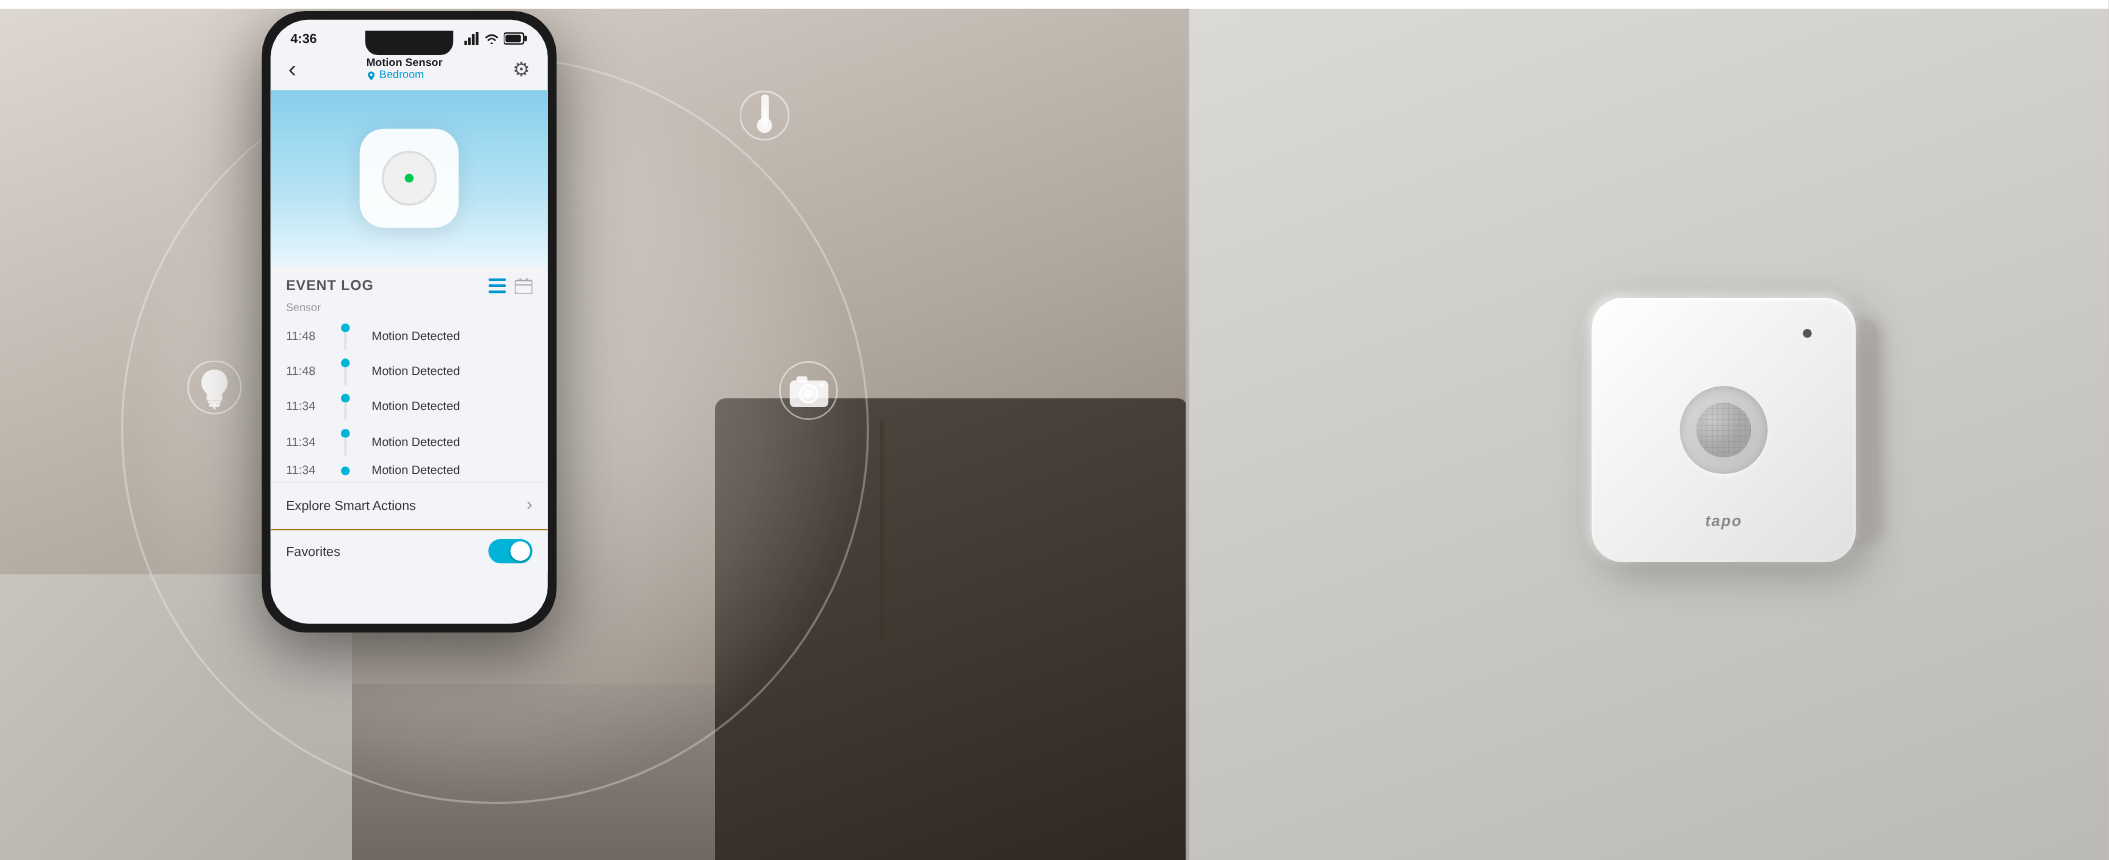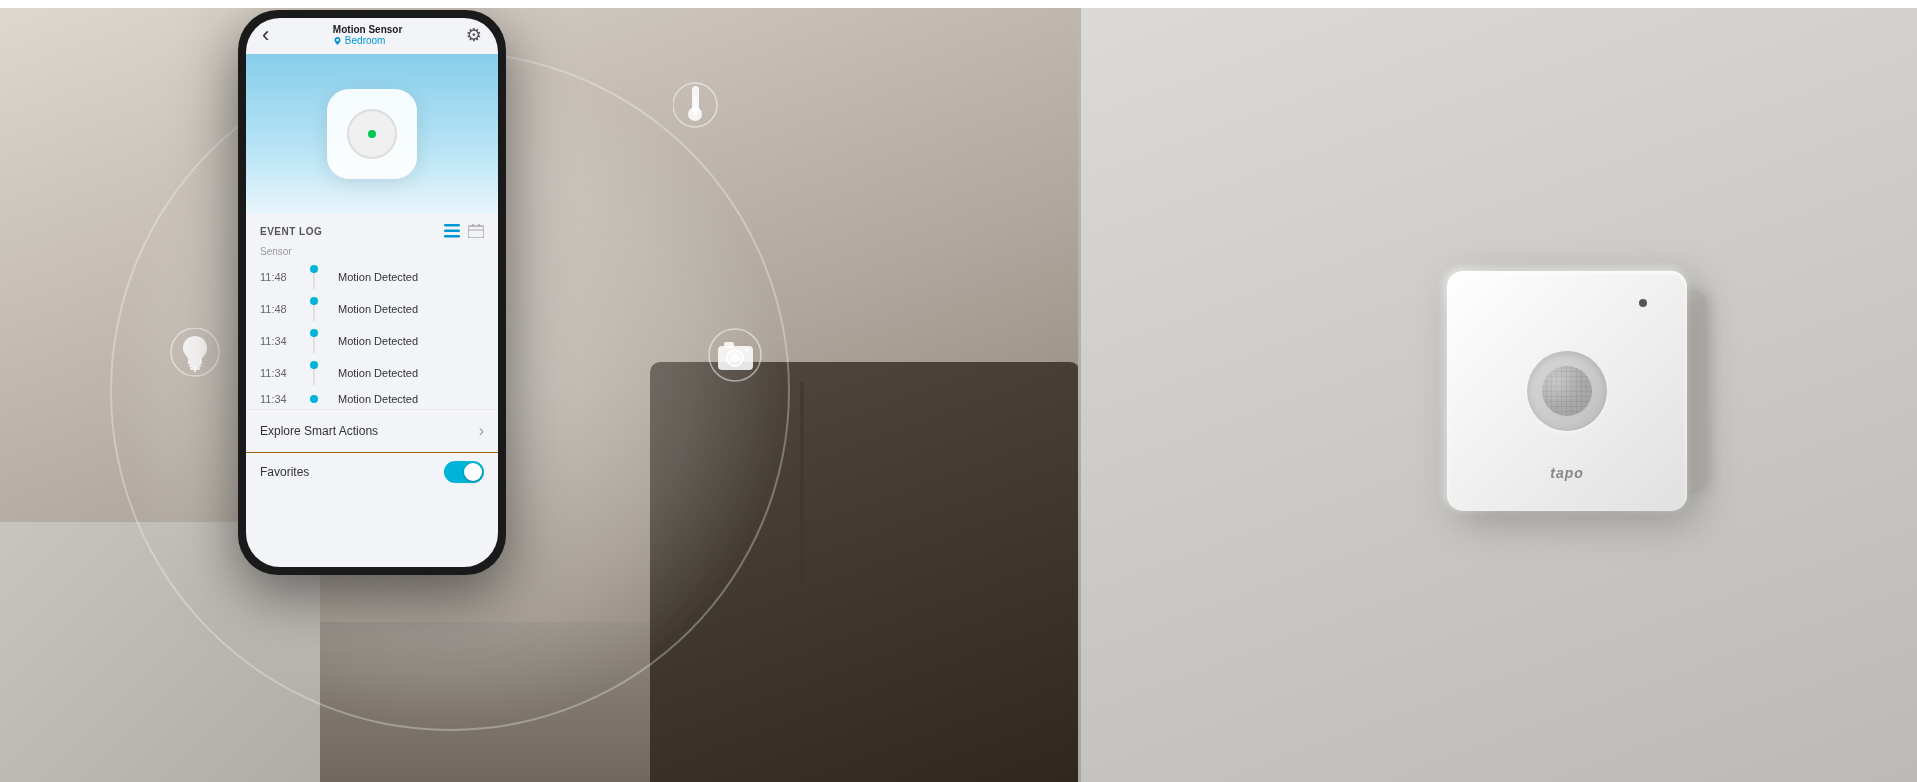--- a/index.html
+++ b/index.html
@@ -172,21 +172,21 @@
     }
 
     .event-log-header {
       display: flex;
       justify-content: space-between;
       align-items: center;
       margin-bottom: 8px;
     }
 
     .event-log-title {
-      font-size: 10px;
+      font-size: 13px;
       font-weight: 700;
       color: #555;
       letter-spacing: 0.5px;
     }
 
     .event-log-icons {
       display: flex;
       gap: 8px;
       color: #0097d4;
     }
@@ -281,21 +281,21 @@
       height: 18px;
       background: white;
       border-radius: 50%;
       box-shadow: 0 1px 3px rgba(0,0,0,0.3);
     }
 
     .device-body {
       width: 240px;
       height: 240px;
       background: linear-gradient(135deg, #ffffff 0%, #f0f0f0 50%, #e0e0e0 100%);
-      border-radius: 16px;
+      border-radius: 28px;
       box-shadow: 
         10px 10px 40px rgba(0,0,0,0.25),
         -2px -2px 10px rgba(255,255,255,0.8),
         inset 0 2px 4px rgba(255,255,255,0.9);
       position: relative;
       display: flex;
       align-items: center;
       justify-content: center;
     }
 
@@ -430,20 +430,42 @@
     <circle cx="27" cy="30" r="8" fill="rgba(255,255,255,0.4)" stroke="rgba(255,255,255,0.9)" stroke-width="2"></circle>
     <circle cx="27" cy="30" r="4" fill="rgba(255,255,255,0.7)"></circle>
     <rect x="16" y="14" width="10" height="6" rx="2" fill="rgba(255,255,255,0.85)"></rect>
     <circle cx="39" cy="22" r="2" fill="rgba(255,255,255,0.85)"></circle>
   </svg>
 </div>
 
 <div class="phone-frame" style="position:absolute;top:10px;left:372px;width:268px;height:565px;background:#1a1a1a;border-radius:40px;box-shadow:0 20px 60px rgba(0,0,0,0.5);overflow:hidden;z-index:10;">
   <div class="phone-screen">
 
+    <div class="status-bar">
+      <span class="status-time">4:36</span>
+      <div style="position:absolute;top:10px;left:50%;transform:translateX(-50%);width:80px;height:22px;background:#1a1a1a;border-radius:0 0 12px 12px;"></div>
+      <div class="status-icons">
+        <svg width="14" height="12" viewBox="0 0 14 12" fill="#1a1a1a">
+          <rect x="0" y="8" width="2.5" height="4" rx="0.5"></rect>
+          <rect x="3.5" y="5" width="2.5" height="7" rx="0.5"></rect>
+          <rect x="7" y="2" width="2.5" height="10" rx="0.5"></rect>
+          <rect x="10.5" y="0" width="2.5" height="12" rx="0.5"></rect>
+        </svg>
+        <svg width="14" height="11" viewBox="0 0 14 11" fill="#1a1a1a">
+          <path d="M7 8.5 L8.5 10 L7 10 L5.5 10 Z" fill="#1a1a1a"></path>
+          <path d="M4 6.5 Q7 3.5 10 6.5" stroke="#1a1a1a" stroke-width="1.5" fill="none" stroke-linecap="round"></path>
+          <path d="M2 4 Q7 0 12 4" stroke="#1a1a1a" stroke-width="1.5" fill="none" stroke-linecap="round"></path>
+        </svg>
+        <svg width="22" height="12" viewBox="0 0 22 12" fill="none">
+          <rect x="0" y="1" width="18" height="10" rx="2" stroke="#1a1a1a" stroke-width="1.2"></rect>
+          <rect x="18.5" y="3.5" width="2.5" height="5" rx="1" fill="#1a1a1a"></rect>
+          <rect x="1.5" y="2.5" width="14" height="7" rx="1.5" fill="#1a1a1a"></rect>
+        </svg>
+      </div>
+    </div>
 
     <div class="nav-bar">
       <span class="nav-back" style="font-size:22px;color:#333;cursor:pointer;">‹</span>
       <div class="nav-title-area">
         <div class="nav-title">Motion Sensor</div>
         <div class="nav-subtitle">
           <svg width="9" height="9" viewBox="0 0 9 9">
             <circle cx="4.5" cy="3.5" r="2" fill="#0097d4"></circle>
             <path d="M4.5 1 C2.8 1 1.5 2.3 1.5 4 C1.5 6.2 4.5 9 4.5 9 C4.5 9 7.5 6.2 7.5 4 C7.5 2.3 6.2 1 4.5 1Z" fill="#0097d4"></path>
             <circle cx="4.5" cy="4" r="1.2" fill="white"></circle>

